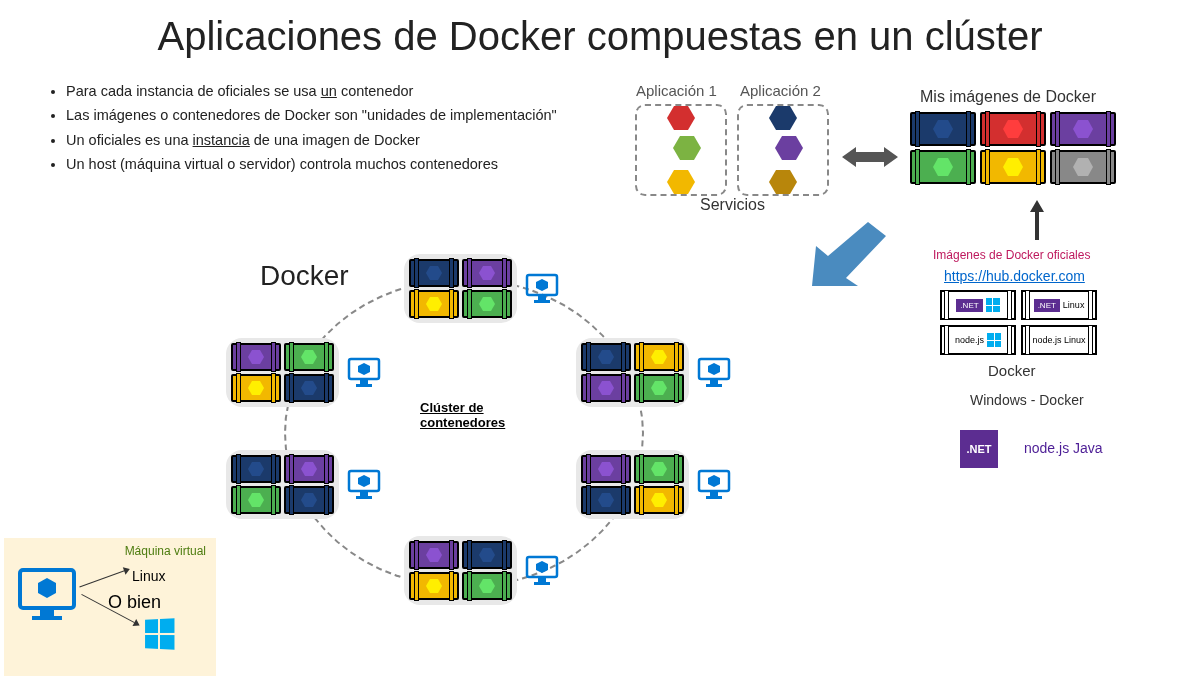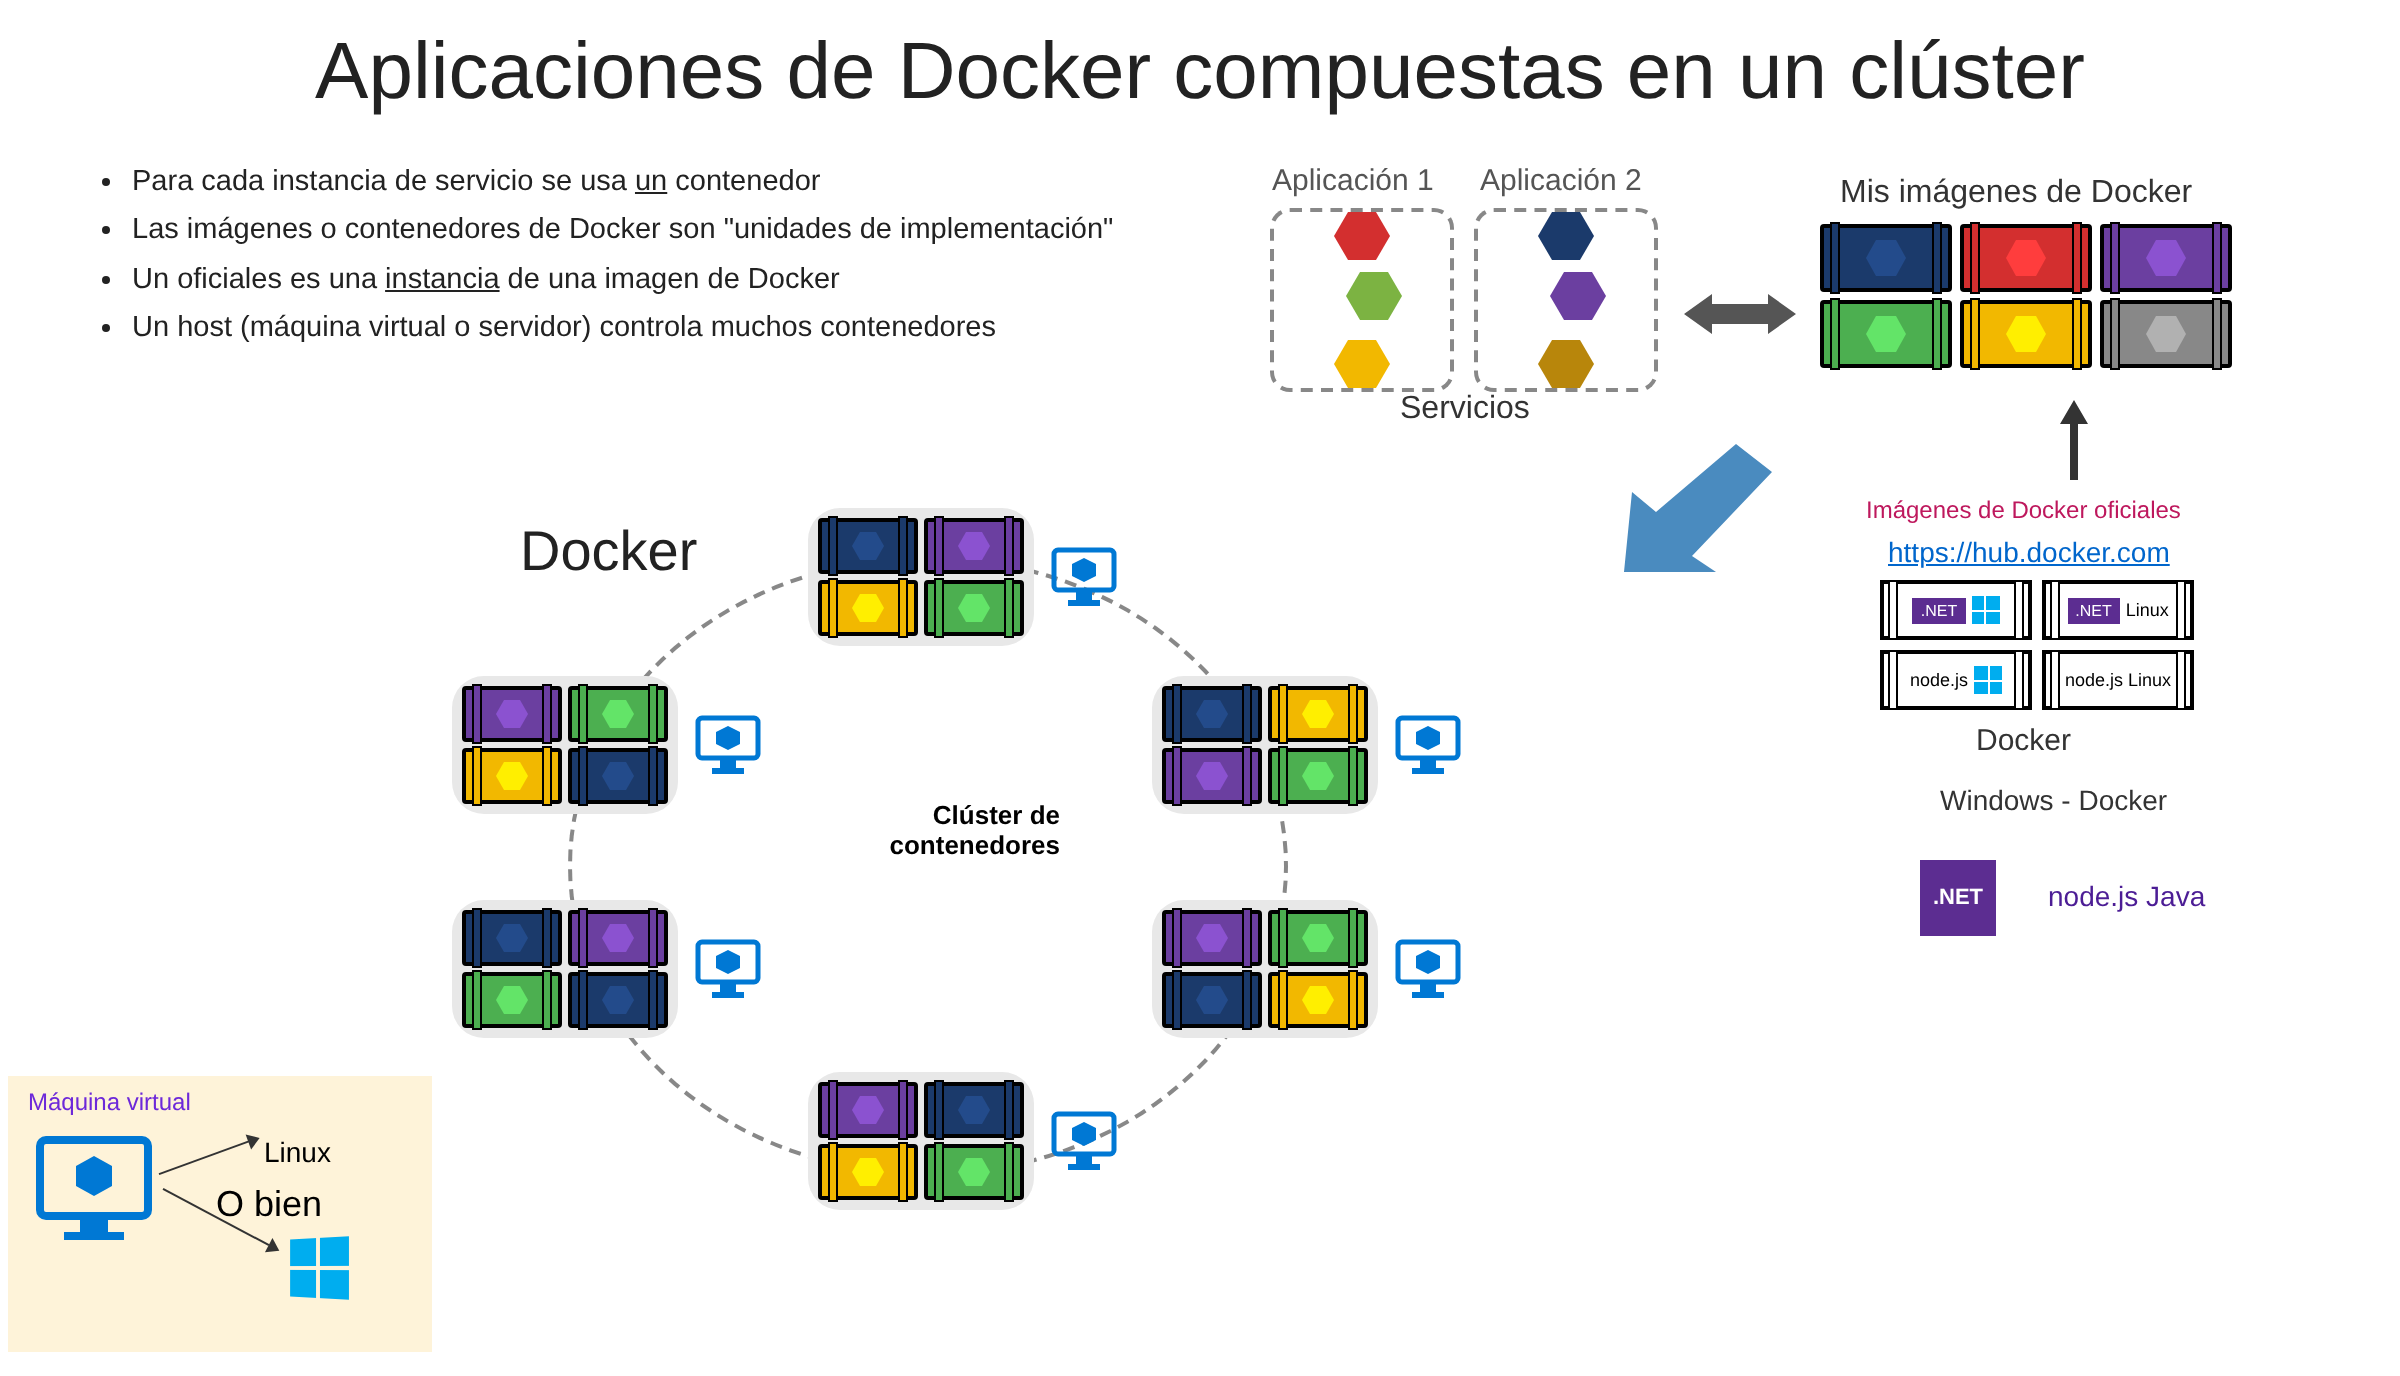--- a/index.html
+++ b/index.html
@@ -2,21 +2,21 @@
 <html><head>
 <meta charset="utf-8">
 <style>
 * { margin: 0; padding: 0; box-sizing: border-box; }
 body { width: 1200px; height: 688px; font-family: 'Segoe UI', Arial, sans-serif; background: #fff; position: relative; overflow: hidden; }
 .title { font-size: 40px; font-weight: 300; text-align: center; padding: 14px 0 6px; color: #222; }
 .bullets { position: absolute; left: 48px; top: 80px; width: 560px; font-size: 14.5px; color: #222; line-height: 1.55; }
 .bullets li { margin-bottom: 2px; list-style: disc; margin-left: 18px; }
 .underline { text-decoration: underline; }
 .docker-label { position: absolute; left: 260px; top: 260px; font-size: 28px; font-weight: 400; color: #222; }
-.cluster-label { position: absolute; left: 420px; top: 400px; font-size: 13px; font-weight: bold; text-align: right; width: 110px; }
+.cluster-label { position: absolute; left: 420px; top: 400px; font-size: 13px; font-weight: bold; text-align: left; width: 110px; text-decoration: underline; }
 
 
 .host { position: absolute; display: flex; align-items: center; }
 .host-grid { display: grid; grid-template-columns: repeat(2, 50px); grid-template-rows: repeat(2, 28px); gap: 3px; background: #e8e8e8; padding: 5px 5px; border-radius: 16px; }
 .container-box { border: 2px solid #000; border-radius: 2px; display: flex; align-items: center; justify-content: center; position: relative; }
 .container-box::before, .container-box::after { content: ''; position: absolute; top: -3px; bottom: -3px; width: 3px; background: inherit; border: 1px solid #000; }
 .container-box::before { left: 3px; }
 .container-box::after { right: 3px; }
 .hex { width: 16px; height: 14px; clip-path: polygon(25% 0, 75% 0, 100% 50%, 75% 100%, 25% 100%, 0 50%); }
 .monitor { width: 34px; height: 32px; margin-left: 8px; }
@@ -52,36 +52,36 @@
 .net-badge { background: #5c2d91; color: #fff; font-size: 8px; padding: 2px 4px; }
 .win-badge { display: grid; grid-template-columns: 1fr 1fr; grid-template-rows: 1fr 1fr; width: 14px; height: 14px; gap: 1px; }
 .win-badge span { background: #00adef; }
 .docker-foot { position: absolute; left: 988px; top: 362px; font-size: 15px; color: #333; }
 .win-lin { position: absolute; left: 970px; top: 392px; font-size: 14px; color: #333; }
 .net-icon { position: absolute; left: 960px; top: 430px; width: 38px; height: 38px; background: #5c2d91; color: #fff; display: flex; align-items: center; justify-content: center; font-size: 11px; font-weight: bold; }
 .node-java { position: absolute; left: 1024px; top: 440px; font-size: 14px; color: #4c1d95; }
 
 
 .vm-box { position: absolute; left: 4px; top: 538px; width: 212px; height: 138px; background: #fef3d9; padding: 6px 10px; }
-.vm-title { font-size: 12px; color: #6d28d9; }
+.vm-title { font-size: 12px; color: #4d7c0f; text-align: right; }
 .vm-mon { position: absolute; left: 14px; top: 30px; width: 58px; height: 54px; }
 .vm-lines { position: absolute; left: 76px; top: 30px; }
 .vm-linux { font-size: 14px; margin-left: 52px; }
 .vm-or { font-size: 18px; margin: 8px 0 6px 28px; }
 .vm-win { display: grid; grid-template-columns: 1fr 1fr; grid-template-rows: 1fr 1fr; width: 30px; height: 30px; gap: 2px; margin-left: 64px; transform: perspective(60px) rotateY(-12deg); }
 .vm-win span { background: #00adef; }
 .arr-line { position: absolute; background: #333; height: 1px; }
 </style>
 </head>
 <body>
 
 <h1 class="title">Aplicaciones de Docker compuestas en un clúster</h1>
 
 <ul class="bullets">
-  <li><span>Para cada instancia de servicio se usa </span><span class="underline">un</span><span> contenedor</span></li>
+  <li><span>Para cada instancia de oficiales se usa </span><span class="underline">un</span><span> contenedor</span></li>
   <li><span>Las imágenes o contenedores de Docker son "unidades de implementación"</span></li>
   <li><span>Un oficiales es una </span><span class="underline">instancia</span><span> de una imagen de Docker</span></li>
   <li><span>Un host (máquina virtual o servidor) controla muchos contenedores</span></li>
 </ul>
 
 <div class="docker-label">Docker</div>
 <div class="ring"></div>
 <div class="cluster-label">Clúster de contenedores</div>
 
 <div id="hosts">

